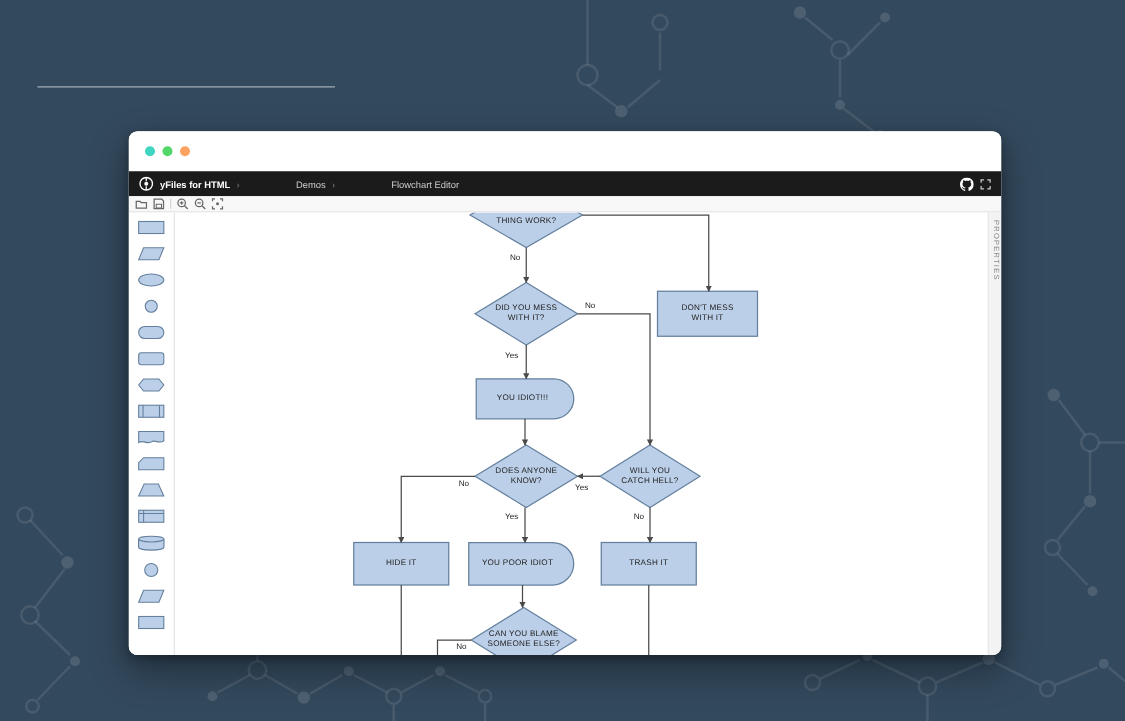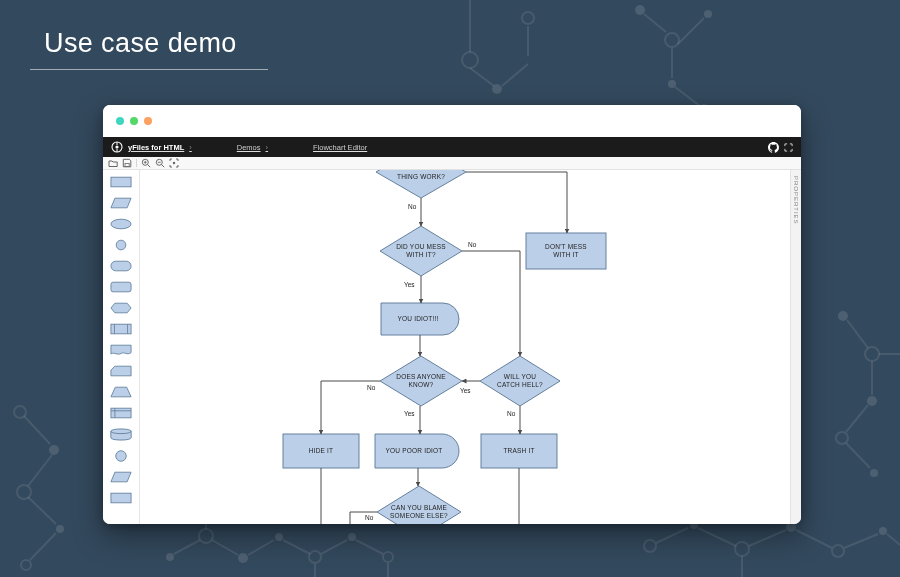--- a/index.html
+++ b/index.html
@@ -20,21 +20,21 @@
 
   
   .window{position:absolute;left:103px;top:105px;width:698px;height:419px;background:#fff;
           border-radius:7px;z-index:2;overflow:hidden;
           box-shadow:0 12px 30px rgba(0,0,0,.38),0 3px 8px rgba(0,0,0,.25);}
   .titlebar{height:32px;display:flex;align-items:center;padding-left:13px;gap:6px;background:#fff;}
   .dot{width:8px;height:8px;border-radius:50%;}
   .dot1{background:var(--dot_1);} .dot2{background:var(--dot_2);} .dot3{background:var(--dot_3);}
 
   .navbar{height:20px;background:var(--navbar_bg);display:flex;align-items:center;
-          padding:0 8px;gap:5px;font-size:7.5px;color:#ddd;text-decoration:underline;}
+          padding:0 8px;gap:5px;font-size:7.5px;color:#ddd;}
   .navbar .brand{font-weight:bold;color:#fff;}
   .navbar .sep{color:#888;}
   .navbar .crumb{color:#ccc;margin-left:40px;}
   .navbar .spacer{flex:1;}
   .navbar svg{display:block;}
 
   .toolbar{height:13px;background:#f8f8f8;border-bottom:1px solid #e2e2e2;display:flex;
            align-items:center;padding-left:5px;gap:4px;}
   .tb-icon svg{display:block;}
   .tb-divider{width:1px;height:8px;background:#d5d5d5;}
@@ -136,21 +136,20 @@
         <circle cx="206" cy="504" r="4"></circle>
         <circle cx="843" cy="316" r="5"></circle>
       <circle cx="872" cy="401" r="5"></circle>
         <circle cx="874" cy="473" r="4"></circle>
         <circle cx="694" cy="525" r="4"></circle>
       <circle cx="791" cy="527" r="5"></circle>
         <circle cx="883" cy="531" r="4"></circle>
     </g>
   </svg>
 
-  <div class="hero-title">Use case demo</div>
   <div class="hero-underline"></div>
 
   <div class="window">
 
     <div class="titlebar">
       <span class="dot dot1"></span>
       <span class="dot dot2"></span>
       <span class="dot dot3"></span>
     </div>
 

